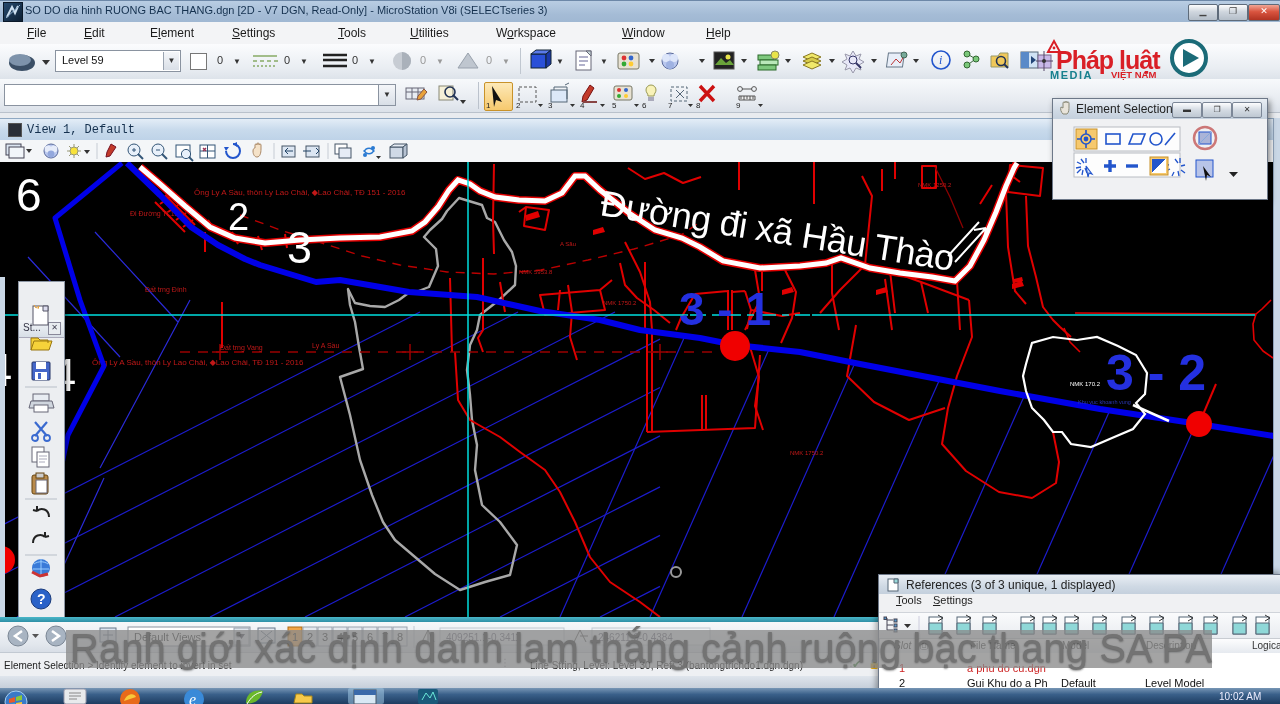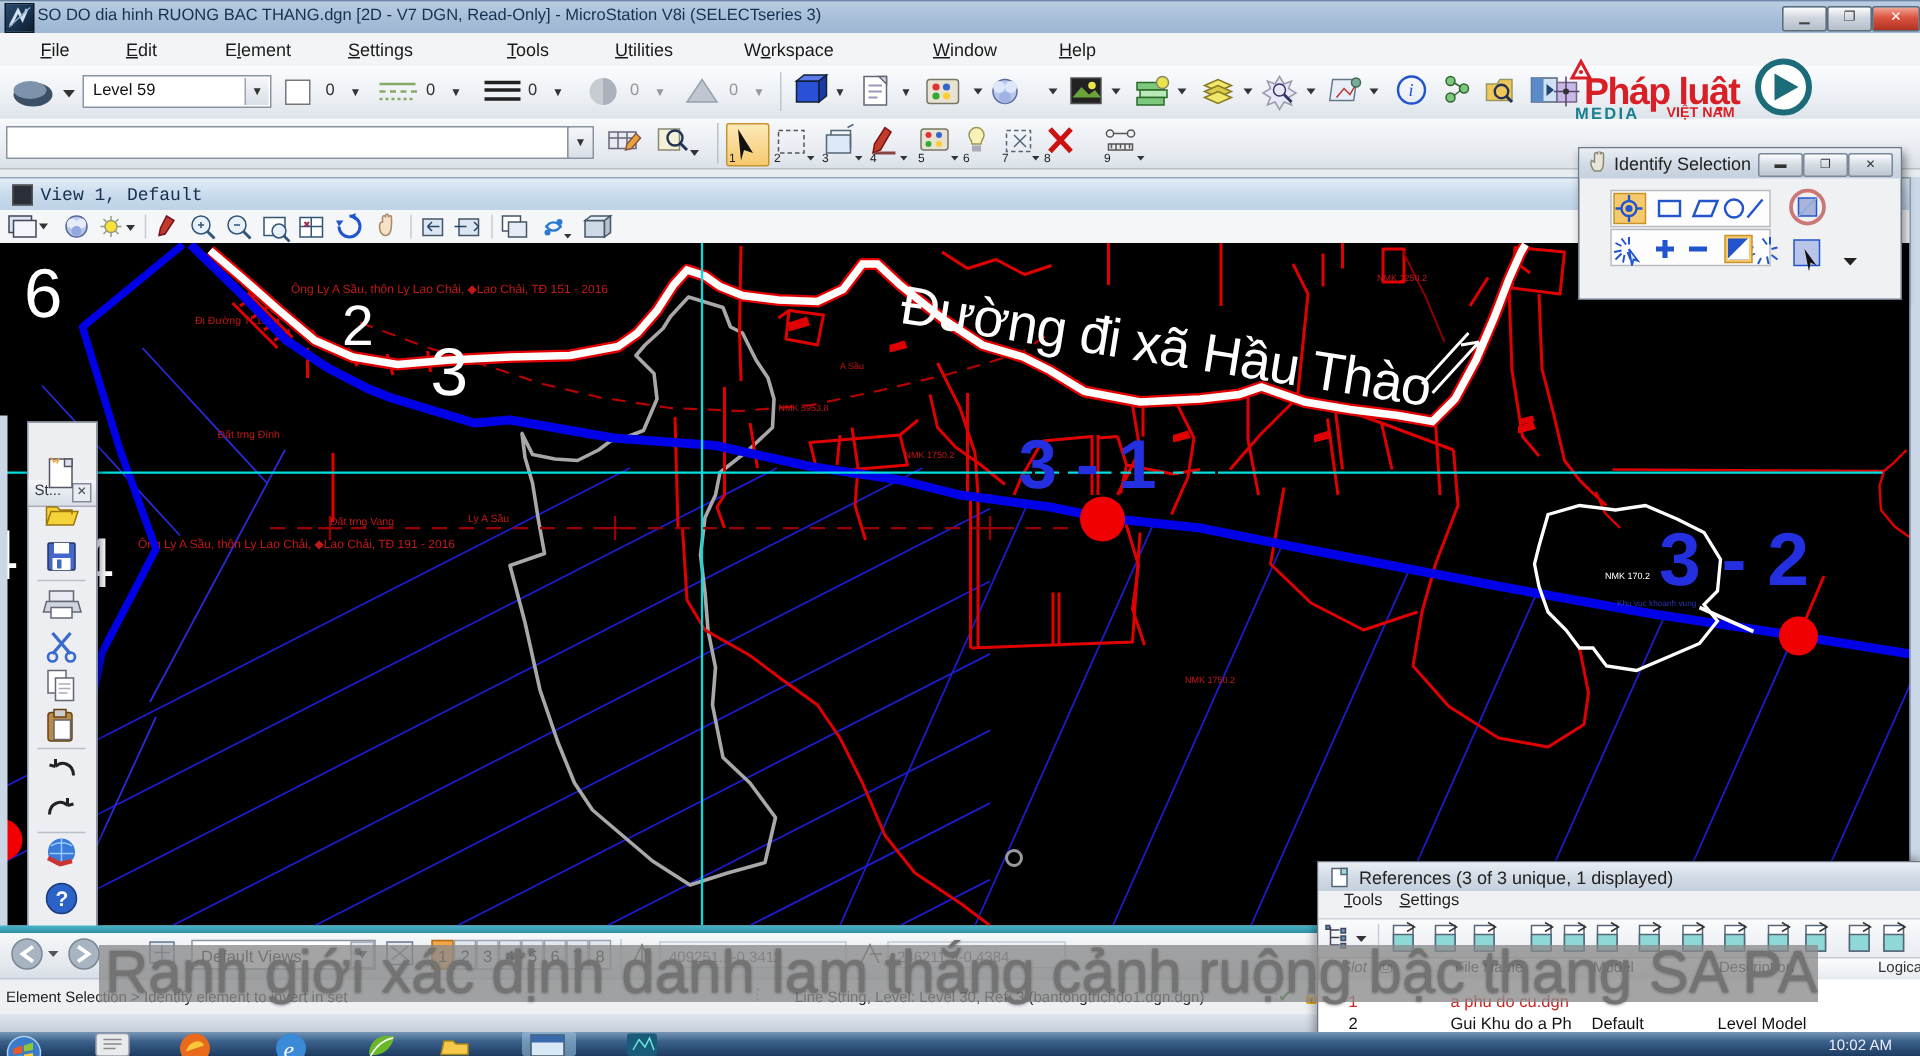--- a/index.html
+++ b/index.html
@@ -581,21 +581,21 @@
     <span style="position:absolute;left:4px;top:7px;">Element Selection &gt; Identify element to invert in set</span>
     <span style="position:absolute;left:530px;top:7px;">Line String, Level: Level 30, Ref: 3 (bantongtrichdo1.dgn.dgn)</span>
       <span style="position:absolute;left:852px;top:5px;color:#2a7a2a;font-size:11px;">✔</span>
       <span style="position:absolute;left:868px;top:5px;color:#886;font-size:10px;">🔒</span>
       <span style="position:absolute;left:500px;top:4px;color:#99a;">⋮</span>
       <span style="position:absolute;left:846px;top:4px;color:#99a;">⋮</span>
   </div>
   <div id="winbottom" class="abs"></div>
   <div id="esdlg" class="dlg" style="left:1052px;top:98px;width:214px;height:100px;">
     <div class="dlgtitle">
-        <span style="position:absolute;left:23px;top:3px;">Identify Selection</span>
+        <span style="position:absolute;left:23px;top:3px;">Element Selection</span>
       <svg width="14" height="15" style="position:absolute;left:5px;top:2px">
           <path d="M5,13 c-2,-2 -3,-5 -2,-7 l2,1 0,-5 c0,-1.5 2,-1.5 2,0 l0,-1 c0,-1.5 2,-1.5 2,0 l0,1 c0,-1.5 2,-1.5 2,0 l0,3 c0,4 0,6 -2,8 Z" fill="#e8e4da" stroke="#887"></path>
         </svg>
       <span class="dbtn" style="left:119px;">▬</span>
         <span class="dbtn" style="left:149px;">❐</span>
         <span class="dbtn" style="left:179px;">✕</span>
     </div>
     <svg width="212" height="78" style="position:absolute;left:0;top:21px">
       <rect x="21" y="7" width="106" height="24" fill="#fdfdfd" stroke="#b8bcc2"></rect>
       <rect x="21" y="33" width="106" height="24" fill="#fdfdfd" stroke="#b8bcc2"></rect>

